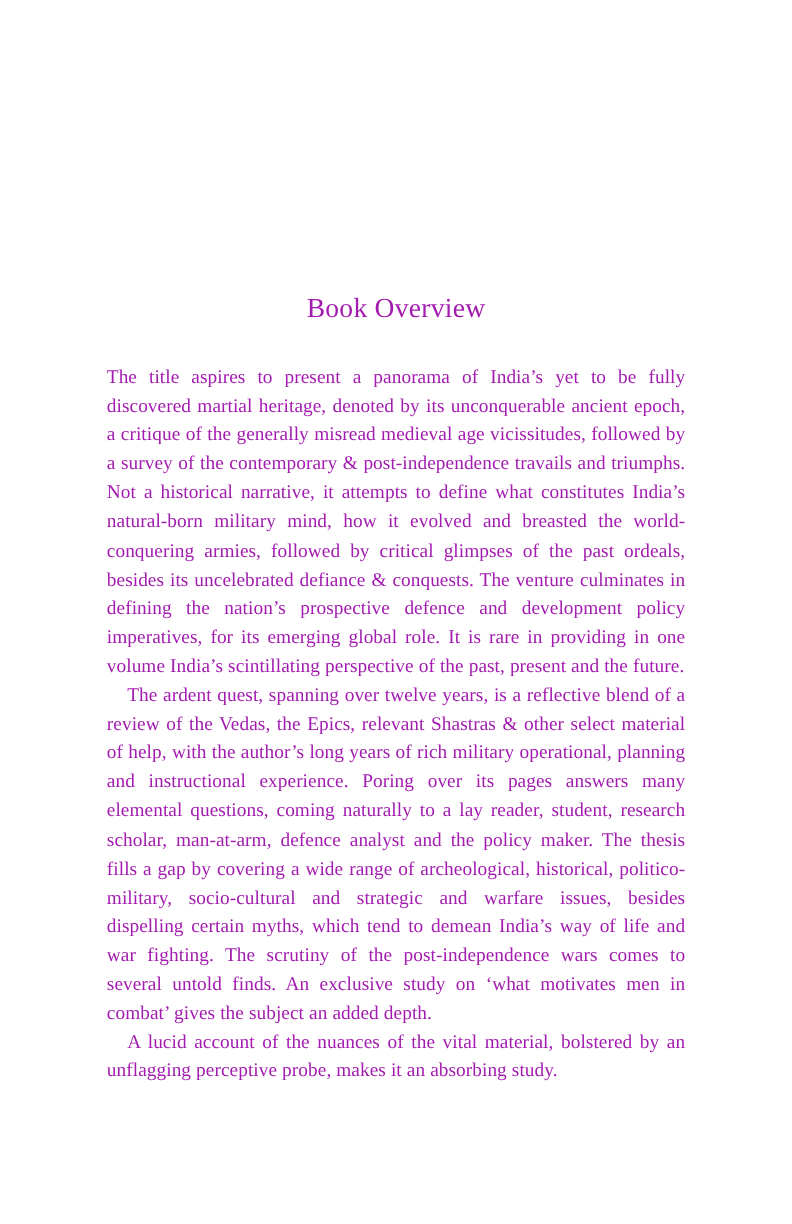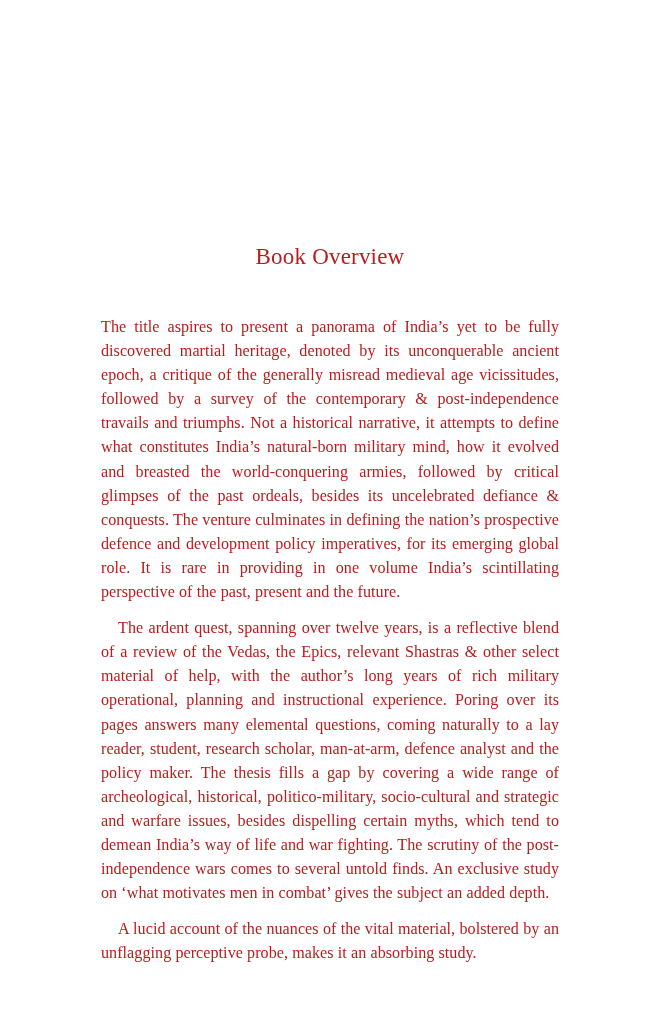--- a/index.html
+++ b/index.html
@@ -8,21 +8,21 @@
     background: #ffffff;
   }
 
   .page {
     position: relative;
     width: 660px;
     height: 1020px;
     background: #ffffff;
     overflow: hidden;
     font-family: "Liberation Serif", "DejaVu Serif", serif;
-    color: #b91c1c;
+    color: #a21caf;
     box-sizing: border-box;
   }
 
   .content {
     position: absolute;
     left: 89px;
     top: 0;
     width: 482px;
   }
 
@@ -35,21 +35,21 @@
     line-height: 28px;
     letter-spacing: 0.2px;
     padding-top: 243px;
   }
 
   .body-block {
     padding-top: 32px;
   }
 
   p.para {
-    margin: 12px;
+    margin: 0;
     padding: 0;
     text-align: justify;
     text-justify: inter-word;
     font-size: 16.1px;
     line-height: 24.1px;
     letter-spacing: 0.05px;
     word-spacing: 0.1px;
     hyphens: none;
   }
 

